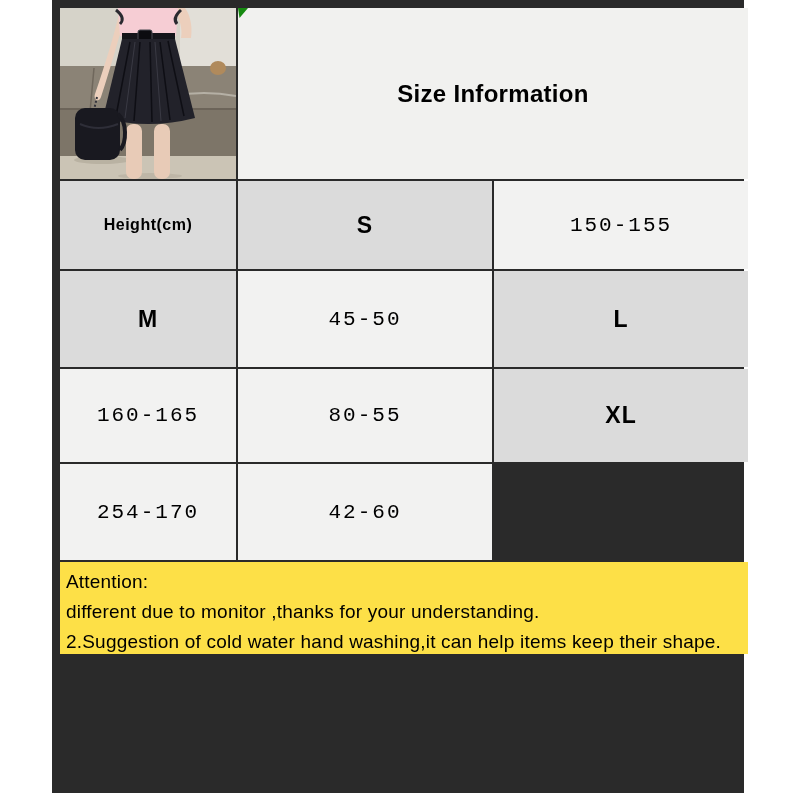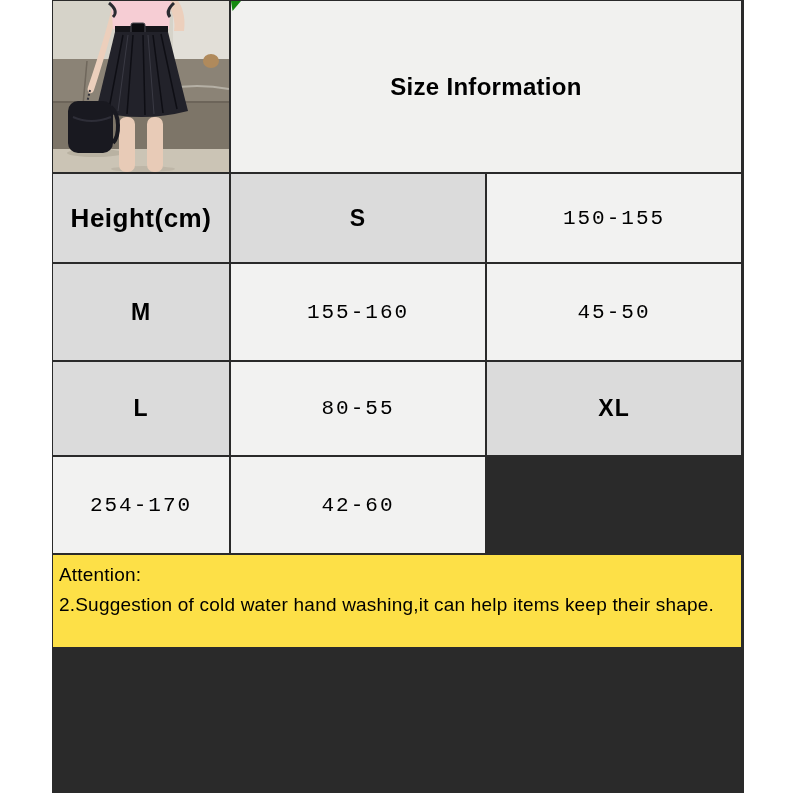--- a/index.html
+++ b/index.html
@@ -14,31 +14,31 @@
   *{box-sizing:border-box;margin:0;padding:0;}
   html,body{width:800px;height:800px;background:var(--page-bg);overflow:hidden;
     font-family:"Liberation Sans", sans-serif;color:var(--text);}
   .page{position:relative;width:800px;height:800px;background:var(--page-bg);}
   .sheet{
     position:absolute;left:52px;top:0;width:692px;height:793px;
     background:var(--border);
     display:grid;
     grid-template-columns:176px 254px 254px;
     grid-template-rows:171px 88px 96px 93px 96px 92px 141px;
-    gap:2px;padding:1px;
+    gap:2px;padding:8px;
   }
   .cell{display:flex;align-items:center;justify-content:center;overflow:hidden;}
   .photo-cell{background:#d8d5cb;grid-column:1;grid-row:1;}
   .photo-cell svg{width:100%;height:100%;display:block;}
   .title-cell{background:var(--light-cell);grid-column:2/4;grid-row:1;position:relative;}
   .title-text{font-size:24px;font-weight:bold;letter-spacing:0.3px;}
   .corner{position:absolute;left:0;top:0;width:10px;height:10px;
     background:var(--corner-marker);
     clip-path:polygon(0 0,100% 0,15% 100%);}
-  .head{background:var(--gray-cell);font-weight:bold;font-size:26px;letter-spacing:0.5px;}
+  .head{background:var(--gray-cell);font-weight:bold;font-size:16px;letter-spacing:0.5px;}
   .head-size{font-size:29px;letter-spacing:1px;}
   .sizecol{background:var(--gray-cell);font-weight:bold;font-size:23px;letter-spacing:1px;}
   .data{background:var(--data-cell);font-size:21px;letter-spacing:2px;font-family:Liberation Mono, monospace;}
   .attention{
     background:#fde047;grid-column:1/4;
     display:block;padding:5px 6px;
     font-size:19px;line-height:30px;letter-spacing:0.2px;
   }
 </style>
 </head>
@@ -97,29 +97,30 @@
       <span class="corner"></span>
       <span class="title-text">Size Information</span>
     </div>
 
     <div class="cell head">Height(cm)</div>
 
     <div class="cell sizecol">S</div>
     <div class="cell data">150-155</div>
 
     <div class="cell sizecol">M</div>
-    <div class="cell data">155-160</div>
     <div class="cell data">45-50</div>
 
     <div class="cell sizecol">L</div>
+    <div class="cell data">160-165</div>
     <div class="cell data">80-55</div>
 
     <div class="cell sizecol">XL</div>
     <div class="cell data">254-170</div>
     <div class="cell data">42-60</div>
 
     <div class="cell attention">
       <div>Attention:</div>
+      <div>different due to monitor ,thanks for your understanding.</div>
       <div>2.Suggestion of cold water hand washing,it can help items keep their shape.</div>
     </div>
 
   </div>
 </div>
 
 </body></html>

